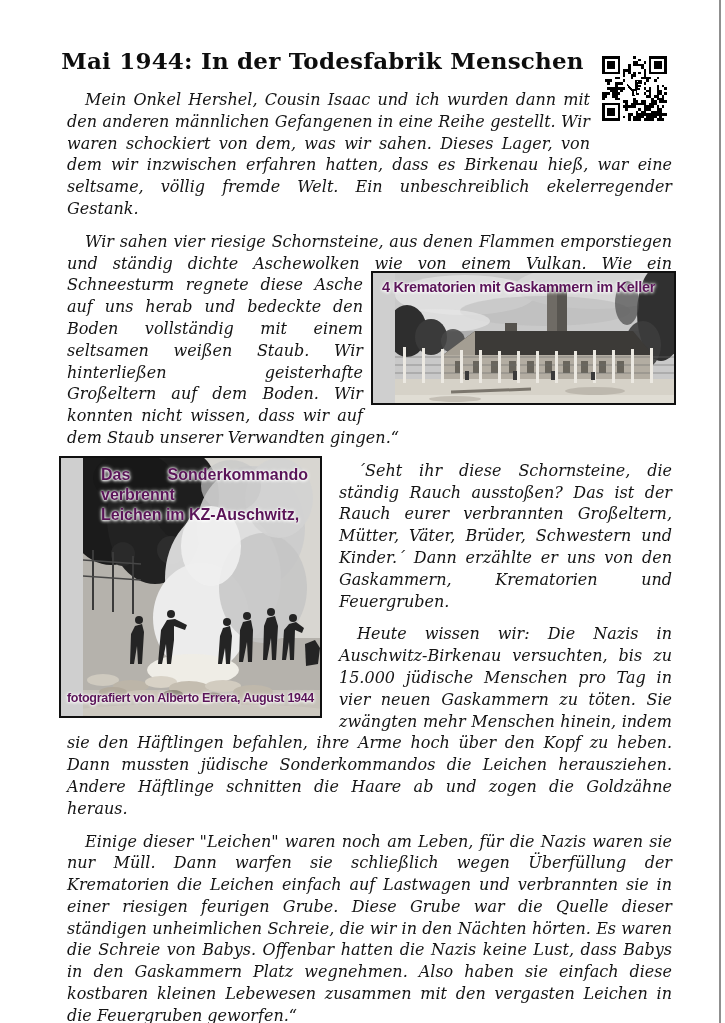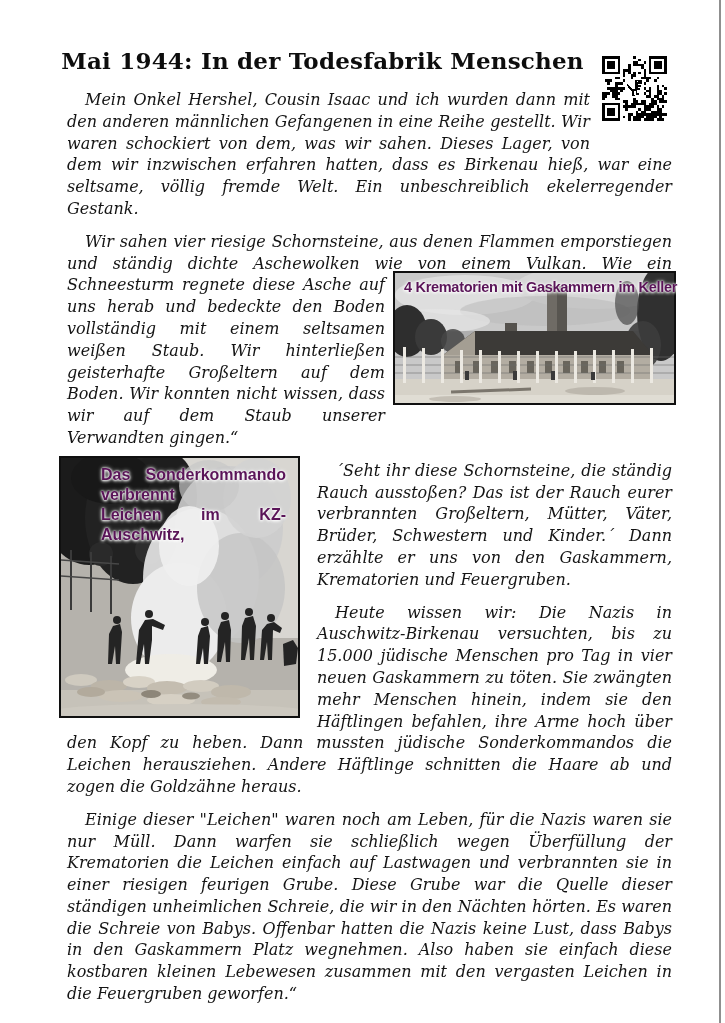--- a/index.html
+++ b/index.html
@@ -41,20 +41,21 @@
     text-indent:18px;
   }
   p.body-p .t{font-style:italic;}
   
   .ph{
     display:block;
     position:relative;
     border:2px solid #101010;
     background:#cfcfcf;
     text-indent:0;
+    padding-left:22px;
   }
   .ph svg{display:block;}
   .ph1{
     float:right;
     width:279px;height:130px;
     margin:-3px -4px 9px 8px;
   }
   .ph2{
     float:left;
     width:237px;height:258px;
@@ -215,20 +216,21 @@
             <ellipse cx="110" cy="242" rx="24" ry="6" fill="#d6d0c4"></ellipse>
             <ellipse cx="160" cy="244" rx="20" ry="5" fill="#c2bbae"></ellipse>
             <ellipse cx="30" cy="234" rx="14" ry="5" fill="#b2aa9c"></ellipse>
             <ellipse cx="90" cy="236" rx="10" ry="4" fill="#8d8679"></ellipse>
             <ellipse cx="130" cy="238" rx="9" ry="3.5" fill="#938c7f"></ellipse>
           </g>
           <ellipse cx="118" cy="254" rx="130" ry="8" fill="#ccc8bf"></ellipse>
         </svg>
         <span class="cap capline"><span>Das Sonderkommando verbrennt</span><br>
           <span>Leichen im KZ-Auschwitz,</span></span>
+        <span class="cap credit">fotografiert von Alberto Errera, August 1944</span>
       </span><span class="t">´Seht ihr diese Schornsteine, die ständig Rauch ausstoßen? Das ist der Rauch eurer verbrannten Großeltern, Mütter, Väter, Brüder, Schwestern und Kinder.´ Dann erzählte er uns von den Gas­kammern, Krematorien und Feuergruben.</span></p>
 
     <p class="body-p">Heute wissen wir: Die Nazis in Auschwitz-Birkenau versuchten, bis zu 15.000 jüdische Menschen pro Tag in vier neuen Gaskammern zu töten. Sie zwängten mehr Menschen hinein, indem sie den Häftlingen befahlen, ihre Arme hoch über den Kopf zu heben. Dann mussten jü­dische Sonderkommandos die Leichen heraus­ziehen. Andere Häftlinge schnitten die Haare ab und zogen die Goldzähne heraus.</p>
 
     <p class="body-p">Einige dieser "Leichen" waren noch am Leben, für die Nazis waren sie nur Müll. Dann warfen sie schließlich wegen Überfüllung der Krematorien die Lei­chen einfach auf Lastwagen und verbrannten sie in einer riesigen feurigen Gru­be. Diese Grube war die Quelle dieser ständigen unheimlichen Schreie, die wir in den Nächten hörten. Es waren die Schreie von Babys. Offenbar hatten die Nazis keine Lust, dass Babys in den Gaskammern Platz wegnehmen. Also haben sie ein­fach diese kostbaren kleinen Lebewesen zusammen mit den vergasten Leichen in die Feuergruben geworfen.“</p>
 
   </div>
 </div>
 
 </body></html>

